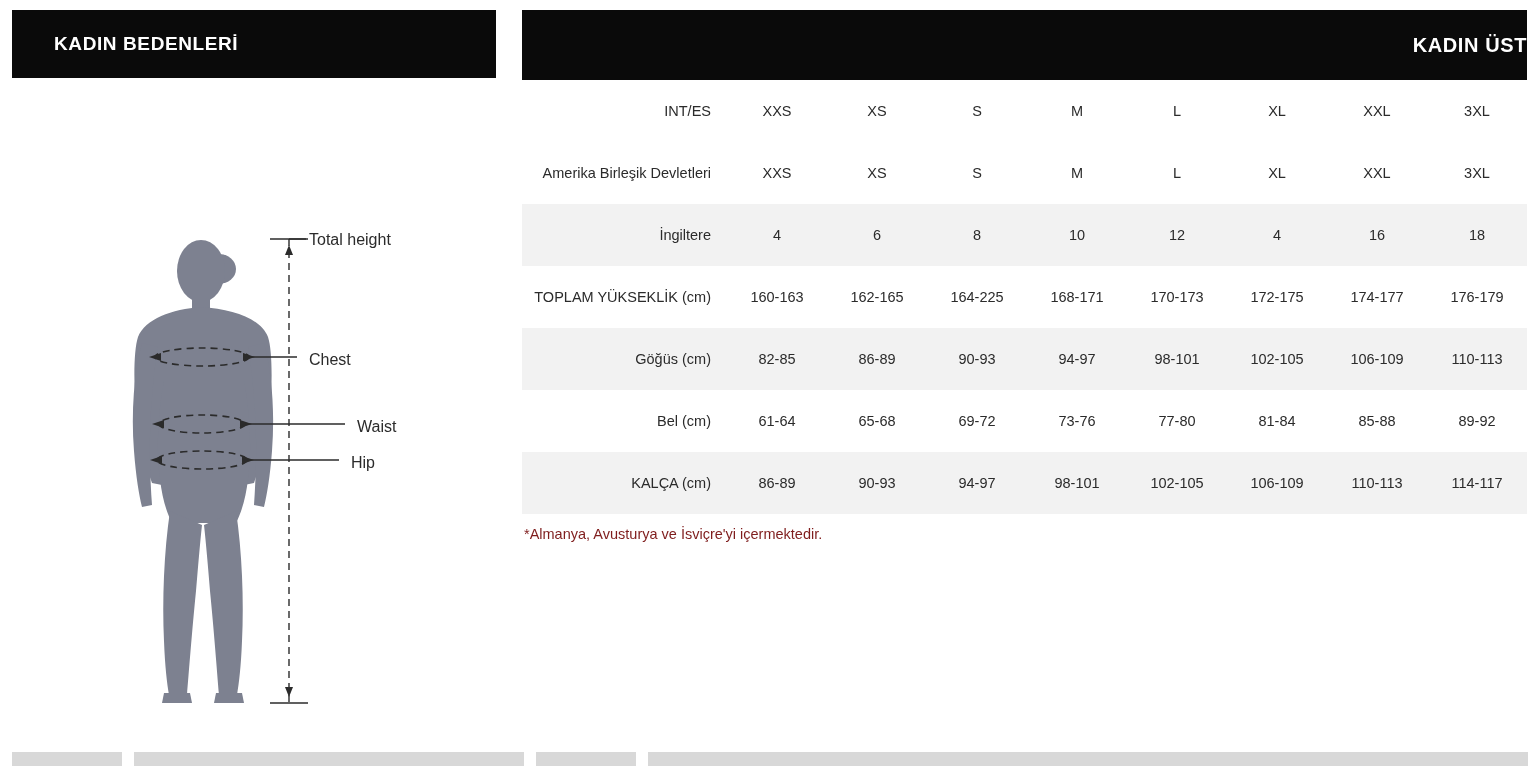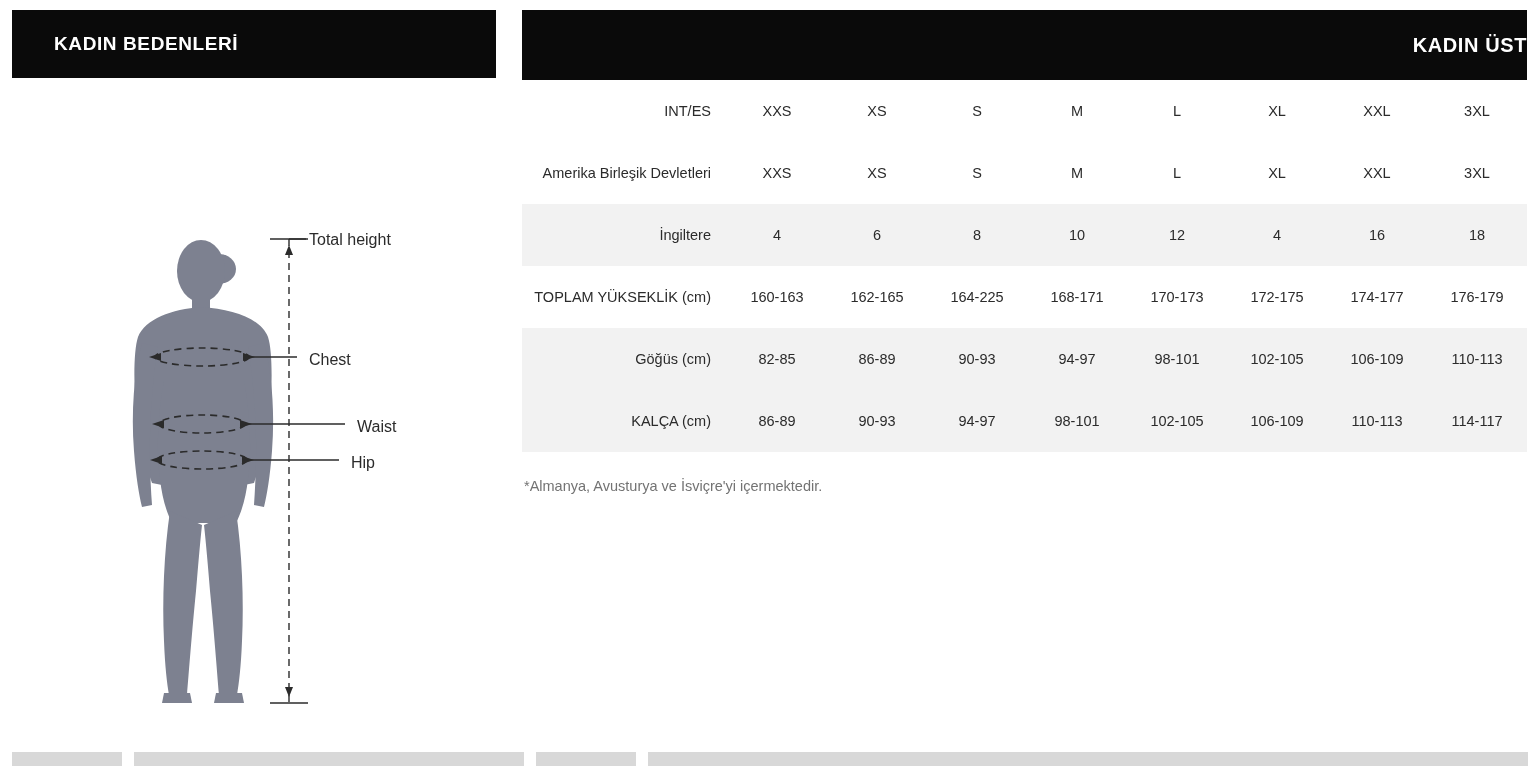--- a/index.html
+++ b/index.html
@@ -89,24 +89,24 @@
     padding-right: 16px;
     width: 205px;
   }
   table.size-table tr.shaded td {
     background: #f2f2f2;
   }
   table.size-table tr.plain td {
     background: #ffffff;
   }
   .footnote {
-    margin-top: 26px;
+    margin-top: 12px;
     padding-left: 2px;
     font-size: 14.5px;
-    color: #737373;
+    color: #7f1d1d;
   }
 
   
   .bottom-strip {
     position: absolute;
     left: 0;
     bottom: 0;
     width: 1532px;
     height: 18px;
     background: #ffffff;
@@ -266,20 +266,31 @@
             <td class="rowlabel">Göğüs (cm)</td>
             <td>82-85</td>
             <td>86-89</td>
             <td>90-93</td>
             <td>94-97</td>
             <td>98-101</td>
             <td>102-105</td>
             <td>106-109</td>
             <td>110-113</td>
           </tr>
+          <tr class="plain">
+            <td class="rowlabel">Bel (cm)</td>
+            <td>61-64</td>
+            <td>65-68</td>
+            <td>69-72</td>
+            <td>73-76</td>
+            <td>77-80</td>
+            <td>81-84</td>
+            <td>85-88</td>
+            <td>89-92</td>
+          </tr>
           <tr class="shaded">
             <td class="rowlabel">KALÇA (cm)</td>
             <td>86-89</td>
             <td>90-93</td>
             <td>94-97</td>
             <td>98-101</td>
             <td>102-105</td>
             <td>106-109</td>
             <td>110-113</td>
             <td>114-117</td>

